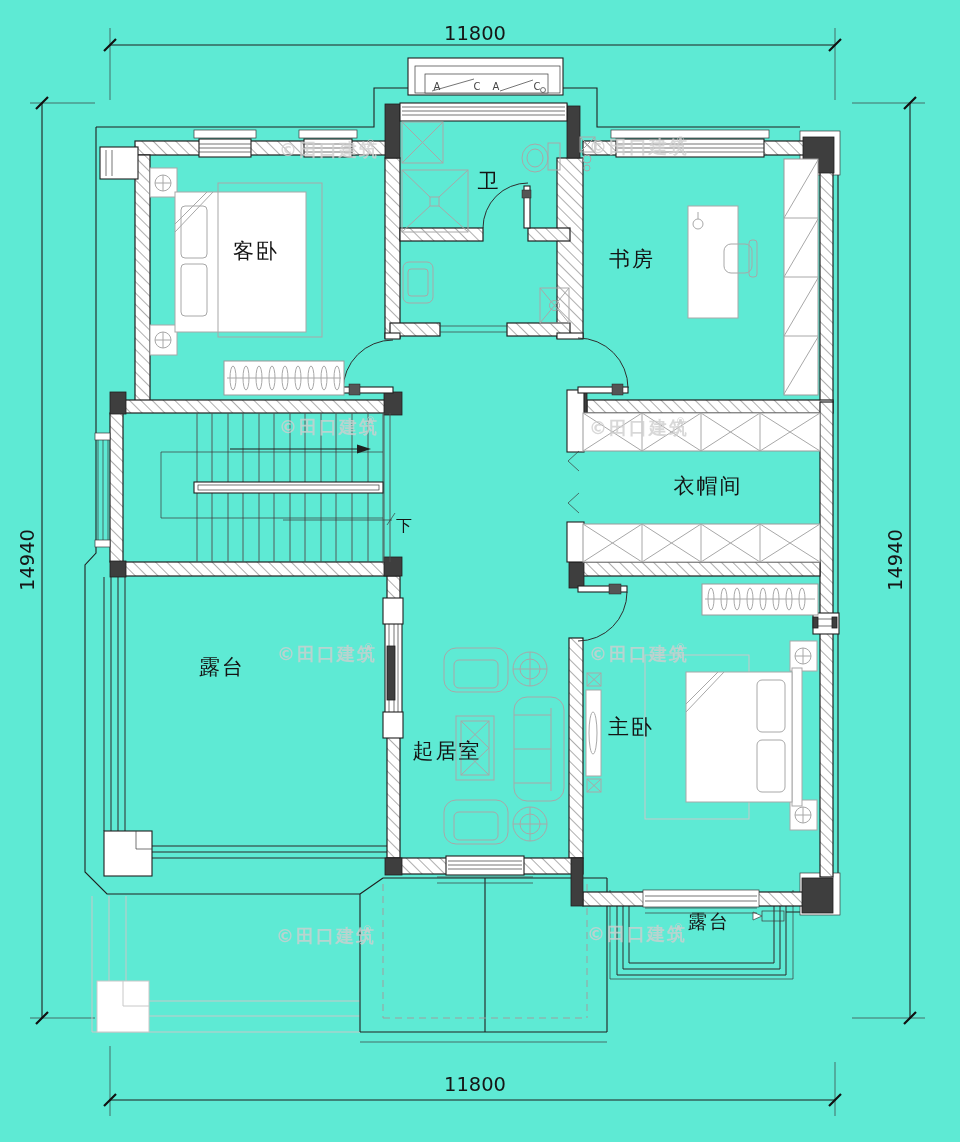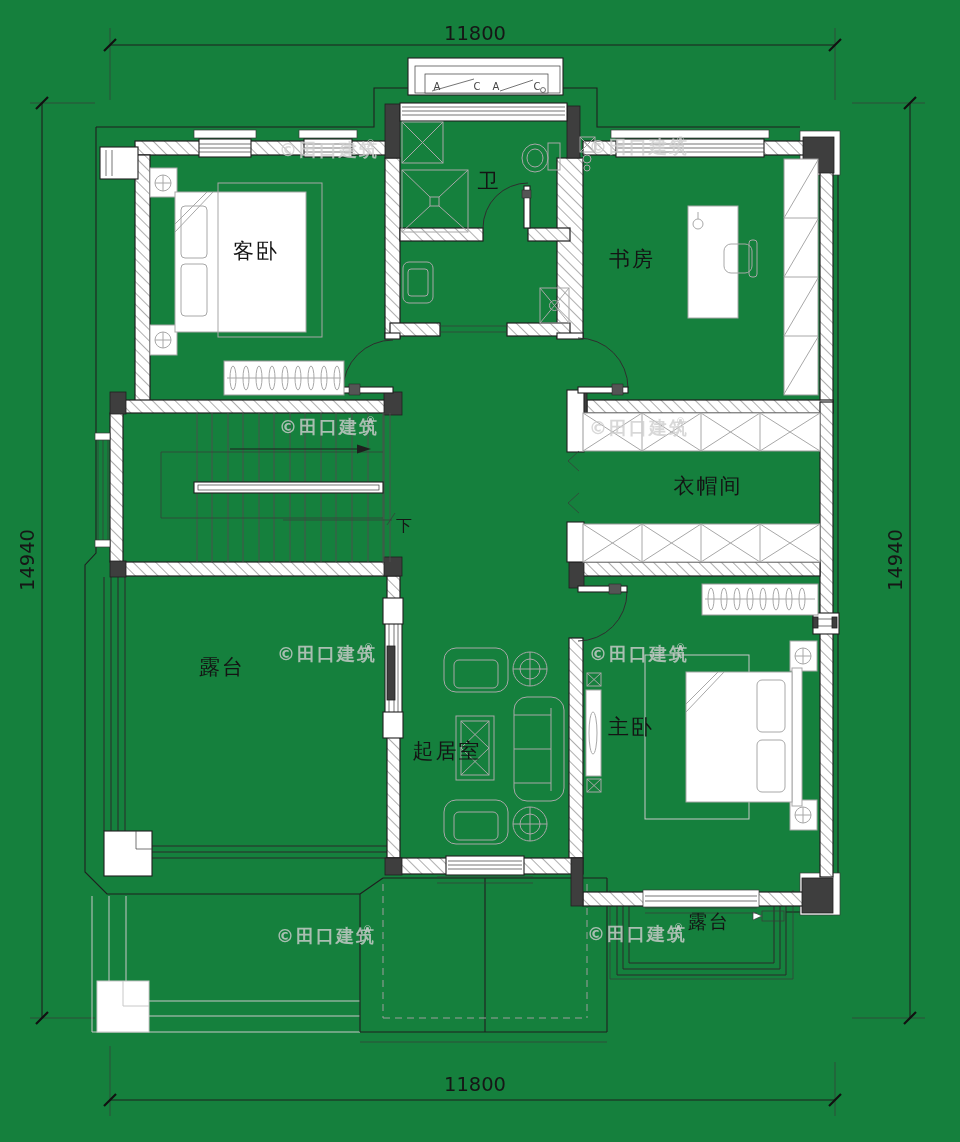--- a/index.html
+++ b/index.html
@@ -1,17 +1,17 @@
 <!DOCTYPE html>
 <html><head>
 <meta charset="utf-8">
 <title>Floor Plan</title>
 <style>
   html,body{margin:0;padding:0;background:#fff;}
-  .stage{position:relative;width:960px;height:1142px;background:#15803d;overflow:hidden;
+  .stage{position:relative;width:960px;height:1142px;background:#5eead4;overflow:hidden;
          font-family:"DejaVu Sans",sans-serif;}
   svg{display:block;}
   
   .w  {fill:url(#hp);stroke:#1f1f1f;stroke-width:1.2;}
   .dk {fill:#3e3e3e;stroke:#1f1f1f;stroke-width:.8;}
   .wh {fill:#fff;stroke:#1f1f1f;stroke-width:1.1;}
   .wt {fill:#fff;stroke:#3a3a3a;stroke-width:.7;}
   .ln {stroke:#1f1f1f;stroke-width:1.1;fill:none;}
   .tn {stroke:#3a3a3a;stroke-width:.7;fill:none;}
   .rl {stroke:#2a2a2a;stroke-width:1;fill:none;}

